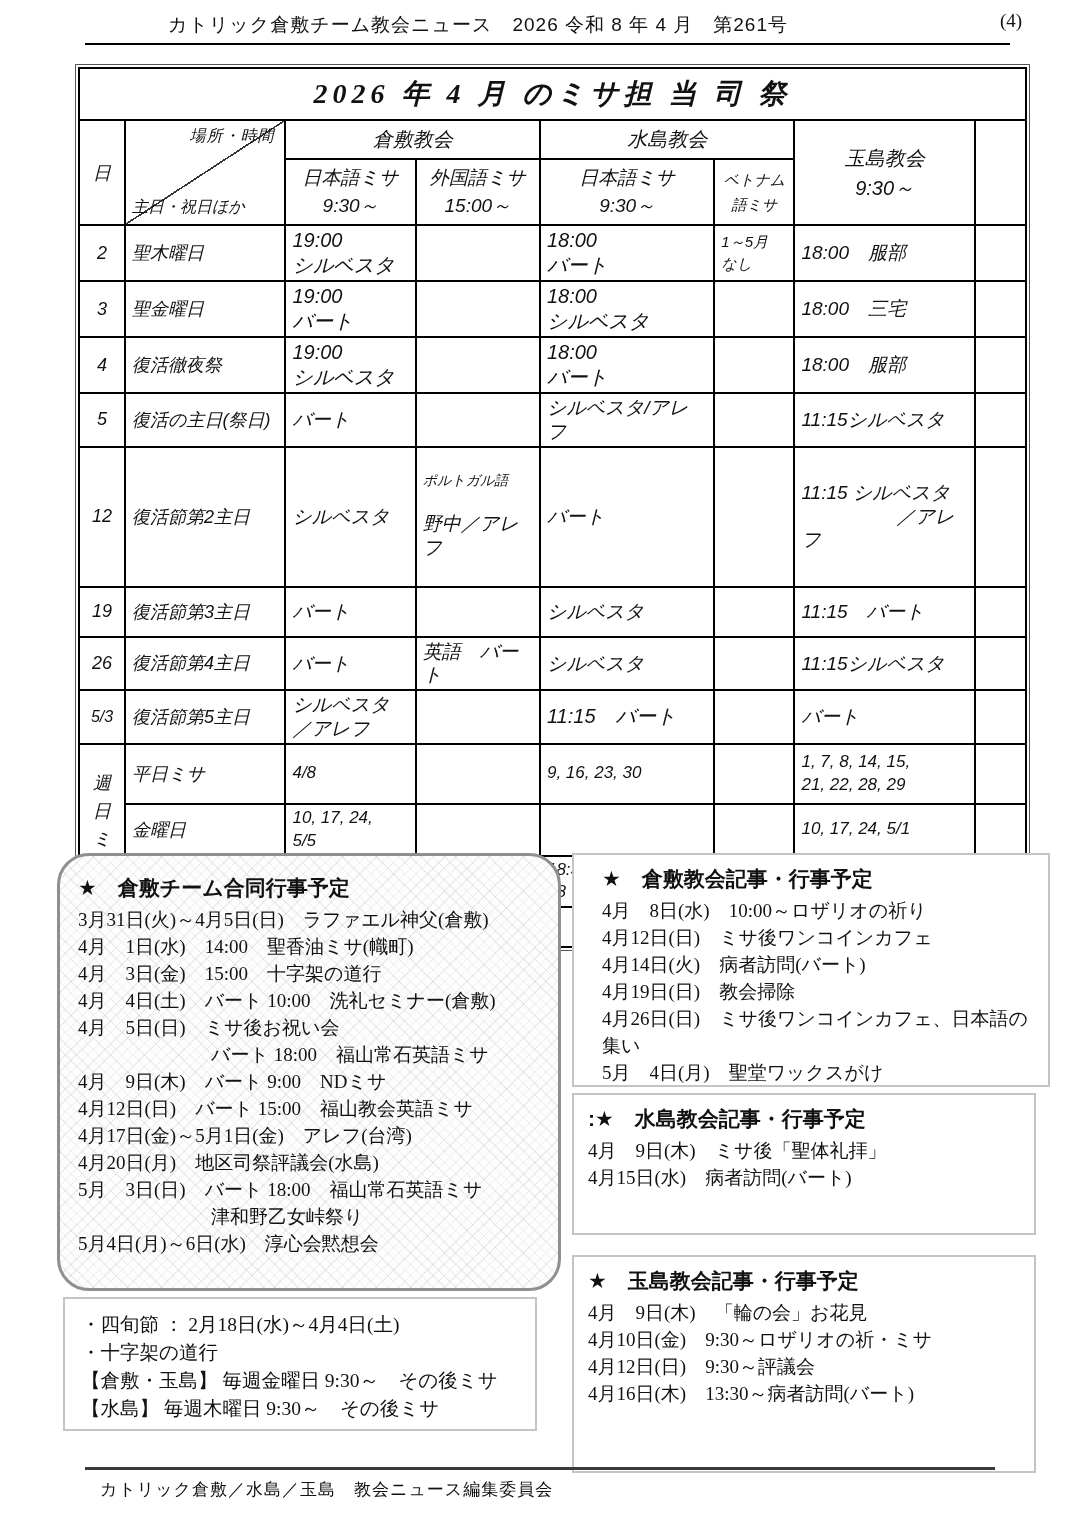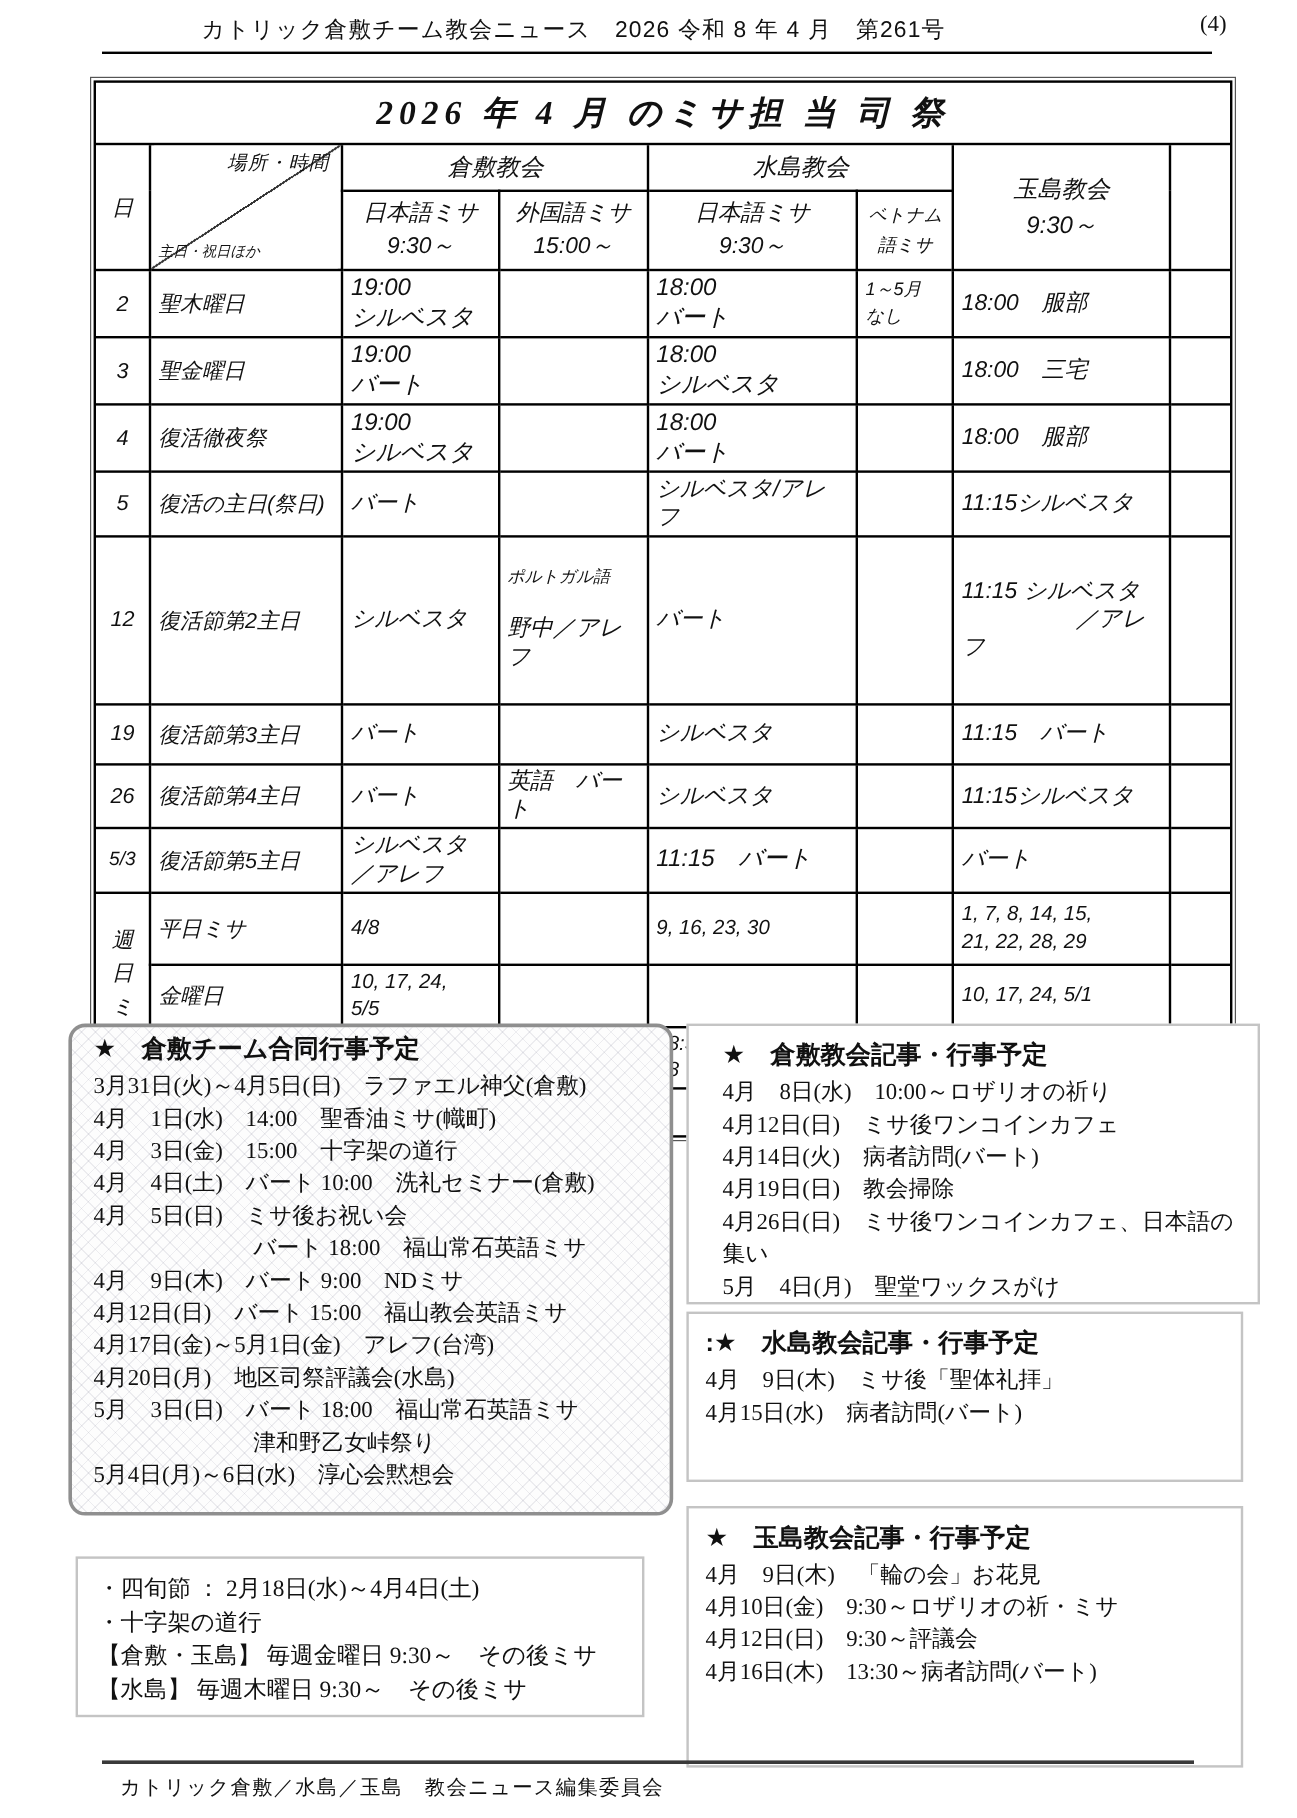--- a/index.html
+++ b/index.html
@@ -27,34 +27,34 @@
   .c-dates{font-size:17px;line-height:1.35;}
   .c-small{font-size:15px;line-height:1.45;}
   .c-center{text-align:left;}
   .grp{font-size:20px;text-align:center;}
   .sub{font-size:19px;text-align:center;line-height:1.45;}
   .sub-sm{font-size:15px;line-height:1.7;}
   .tama-h{font-size:20px;text-align:center;line-height:1.5;}
   .corner{position:relative;padding:0;
           background:linear-gradient(to bottom right,transparent calc(50% - 0.8px),#333 calc(50% - 0.8px),#333 calc(50% + 0.8px),transparent calc(50% + 0.8px));}
   .corner .c-top{position:absolute;top:5px;right:10px;font-size:16px;letter-spacing:1px;}
-  .corner .c-bot{position:absolute;bottom:6px;left:6px;font-size:12px;}
+  .corner .c-bot{position:absolute;bottom:6px;left:6px;font-size:16px;}
   .vert{text-align:center;font-size:18px;line-height:1.55;}
   .fo-note{font-size:14px;line-height:1.1;}
   .fo-name{font-size:19px;}
   .tbl-footnote{border-top:2px solid #000;height:38px;display:flex;align-items:center;
                 padding-left:12px;font-size:19px;font-family:"Liberation Serif","DejaVu Serif",serif;}
 
   
   .box-serif{font-family:"Liberation Serif","DejaVu Serif",serif;}
   .box-title{font-weight:bold;font-size:21px;font-family:"Liberation Sans","DejaVu Sans",sans-serif;margin-bottom:4px;}
   .box-line{font-size:19px;line-height:27px;white-space:pre-wrap;}
 
   .joint-box{position:absolute;left:57px;top:853px;width:462px;height:396px;
-             border:3px solid #8f8f8f;border-radius:14px;padding:4px 18px;
+             border:3px solid #8f8f8f;border-radius:32px;padding:18px 18px;
              background:
                repeating-linear-gradient(45deg,rgba(90,90,120,0.10) 0 1px,transparent 1px 8px),
                repeating-linear-gradient(135deg,rgba(90,90,120,0.10) 0 1px,transparent 1px 8px),
                #fdfdfd;}
   .plain-box{position:absolute;background:#fff;border:2px solid #c4c4c4;padding:10px 14px;}
   .kurashiki-box{left:572px;top:853px;width:432px;height:210px;padding-left:28px;}
   .mizushima-box{left:572px;top:1093px;width:432px;height:118px;}
   .tamashima-box{left:572px;top:1255px;width:432px;height:194px;}
   .lent-box{left:63px;top:1297px;width:438px;height:106px;padding:12px 16px;}
   .lent-box .box-line{font-size:19.5px;line-height:28px;}

